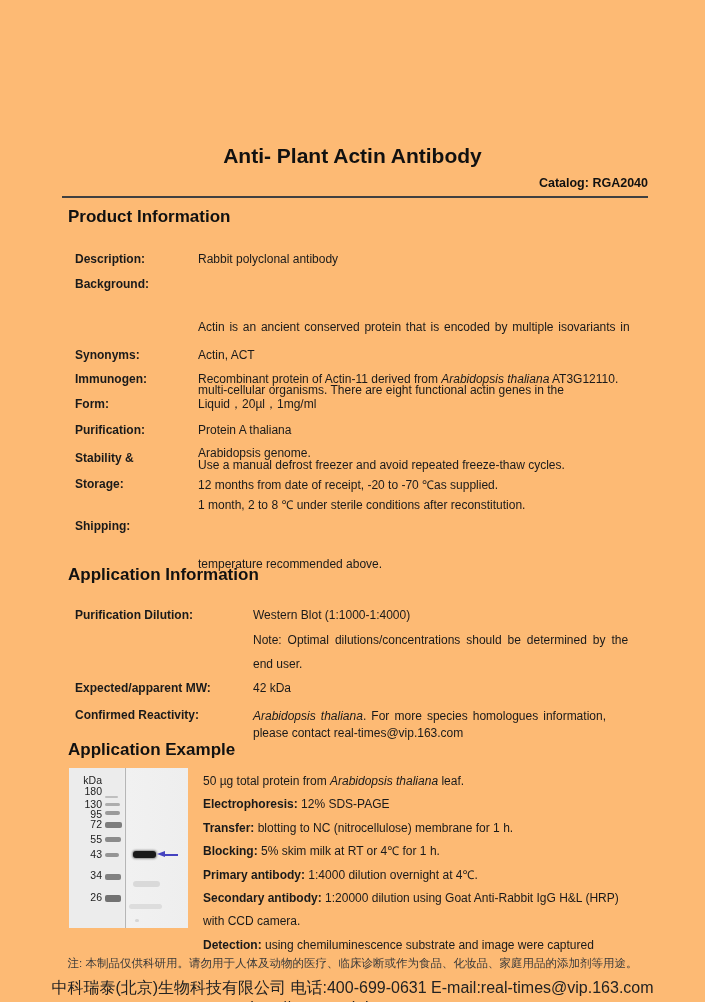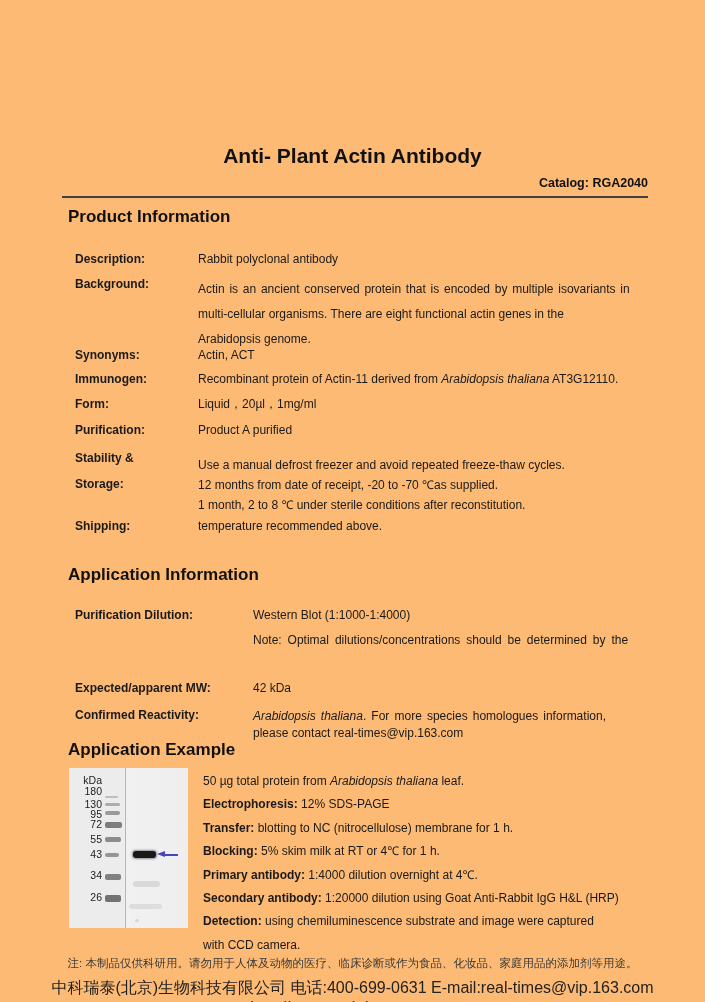--- a/index.html
+++ b/index.html
@@ -8,21 +8,21 @@
   .title{position:absolute;top:144px;left:0;width:100%;text-align:center;
          font-size:21px;font-weight:bold;margin:0;color:#111;}
   .catalog{position:absolute;top:176px;right:57px;font-size:12.5px;font-weight:bold;color:#111;}
   .rule{position:absolute;top:196px;left:62px;width:586px;border-top:2px solid #404040;height:0;}
   .sec{position:absolute;left:68px;margin:0;font-size:17px;font-weight:bold;color:#111;}
   
   .row{position:absolute;left:0;width:705px;font-size:12px;line-height:15px;}
   .lbl{position:absolute;left:75px;font-weight:bold;white-space:nowrap;}
   .val{position:absolute;left:198px;width:460px;}
   .val2{position:absolute;left:253px;width:400px;}
-  .lh25 div{line-height:25px;height:25px;white-space:nowrap;}
+  .lh25 div{line-height:25px;height:25px;white-space:nowrap;margin-top:38px;}
   .lh26 div{line-height:26px;height:26px;}
   .lh20 div{line-height:20px;height:20px;white-space:nowrap;}
   .lh24 div{line-height:24.5px;height:24.5px;white-space:nowrap;}
   .lh17 div{line-height:17px;height:17px;white-space:nowrap;}
   .just1{word-spacing:1.4px;}
   .just2{word-spacing:2.6px;}
   .just3{word-spacing:1.8px;}
   i{font-style:italic;}
   b{font-weight:bold;}
   
@@ -105,21 +105,21 @@
     </div>
   </div>
 
   <div class="row" style="top:397px">
     <span class="lbl">Form:</span>
     <div class="val nowrap">Liquid，20µl，1mg/ml</div>
   </div>
 
   <div class="row" style="top:423px">
     <span class="lbl">Purification:</span>
-    <div class="val nowrap">Product A purified</div>
+    <div class="val nowrap">Protein A thaliana</div>
   </div>
 
   <div class="row" style="top:445px">
     <div class="lbl lh26">
       <div>Stability &amp;</div>
       <div>Storage:</div>
     </div>
     <div class="val lh20" style="top:10px">
       <div>Use a manual defrost freezer and avoid repeated freeze-thaw cycles.</div>
       <div>12 months from date of receipt, -20 to -70 ℃as supplied.</div>
@@ -134,20 +134,21 @@
     </div>
   </div>
 
   <h2 class="sec" style="top:565px">Application Information</h2>
 
   <div class="row" style="top:608px">
     <span class="lbl">Purification Dilution:</span>
     <div class="val2 lh24" style="top:-5px">
       <div>Western Blot (1:1000-1:4000)</div>
       <div class="just2">Note: Optimal dilutions/concentrations should be determined by the</div>
+      <div>end user.</div>
     </div>
   </div>
 
   <div class="row" style="top:681px">
     <span class="lbl">Expected/apparent MW:</span>
     <div class="val2 nowrap">42 kDa</div>
   </div>
 
   <div class="row" style="top:708px">
     <span class="lbl">Confirmed Reactivity:</span>
@@ -191,20 +192,20 @@
     <div class="dotb"></div>
   </div>
 
   <div class="ex-text">
     <p><span>50 µg total protein from </span><i>Arabidopsis thaliana</i><span> leaf.</span></p>
     <p><b>Electrophoresis:</b><span> 12% SDS-PAGE</span></p>
     <p><b>Transfer:</b><span> blotting to NC (nitrocellulose) membrane for 1 h.</span></p>
     <p><b>Blocking:</b><span> 5% skim milk at RT or 4℃  for 1 h.</span></p>
     <p><b>Primary antibody:</b><span> 1:4000 dilution overnight at 4℃.</span></p>
     <p><b>Secondary antibody:</b><span> 1:20000 dilution using Goat Anti-Rabbit IgG H&amp;L (HRP)</span></p>
+    <p><span>with CCD camera.</span></p>
     <p><b>Detection:</b><span> using chemiluminescence substrate and image were captured</span></p>
-    <p><span>with CCD camera.</span></p>
   </div>
 
   <div class="f-note">注: 本制品仅供科研用。请勿用于人体及动物的医疗、临床诊断或作为食品、化妆品、家庭用品的添加剂等用途。</div>
   <div class="f-company">中科瑞泰(北京)生物科技有限公司 电话:400-699-0631 E-mail:real-times@vip.163.com http://www.real-times.com.cn</div>
 
 </div>
 
 </body></html>

